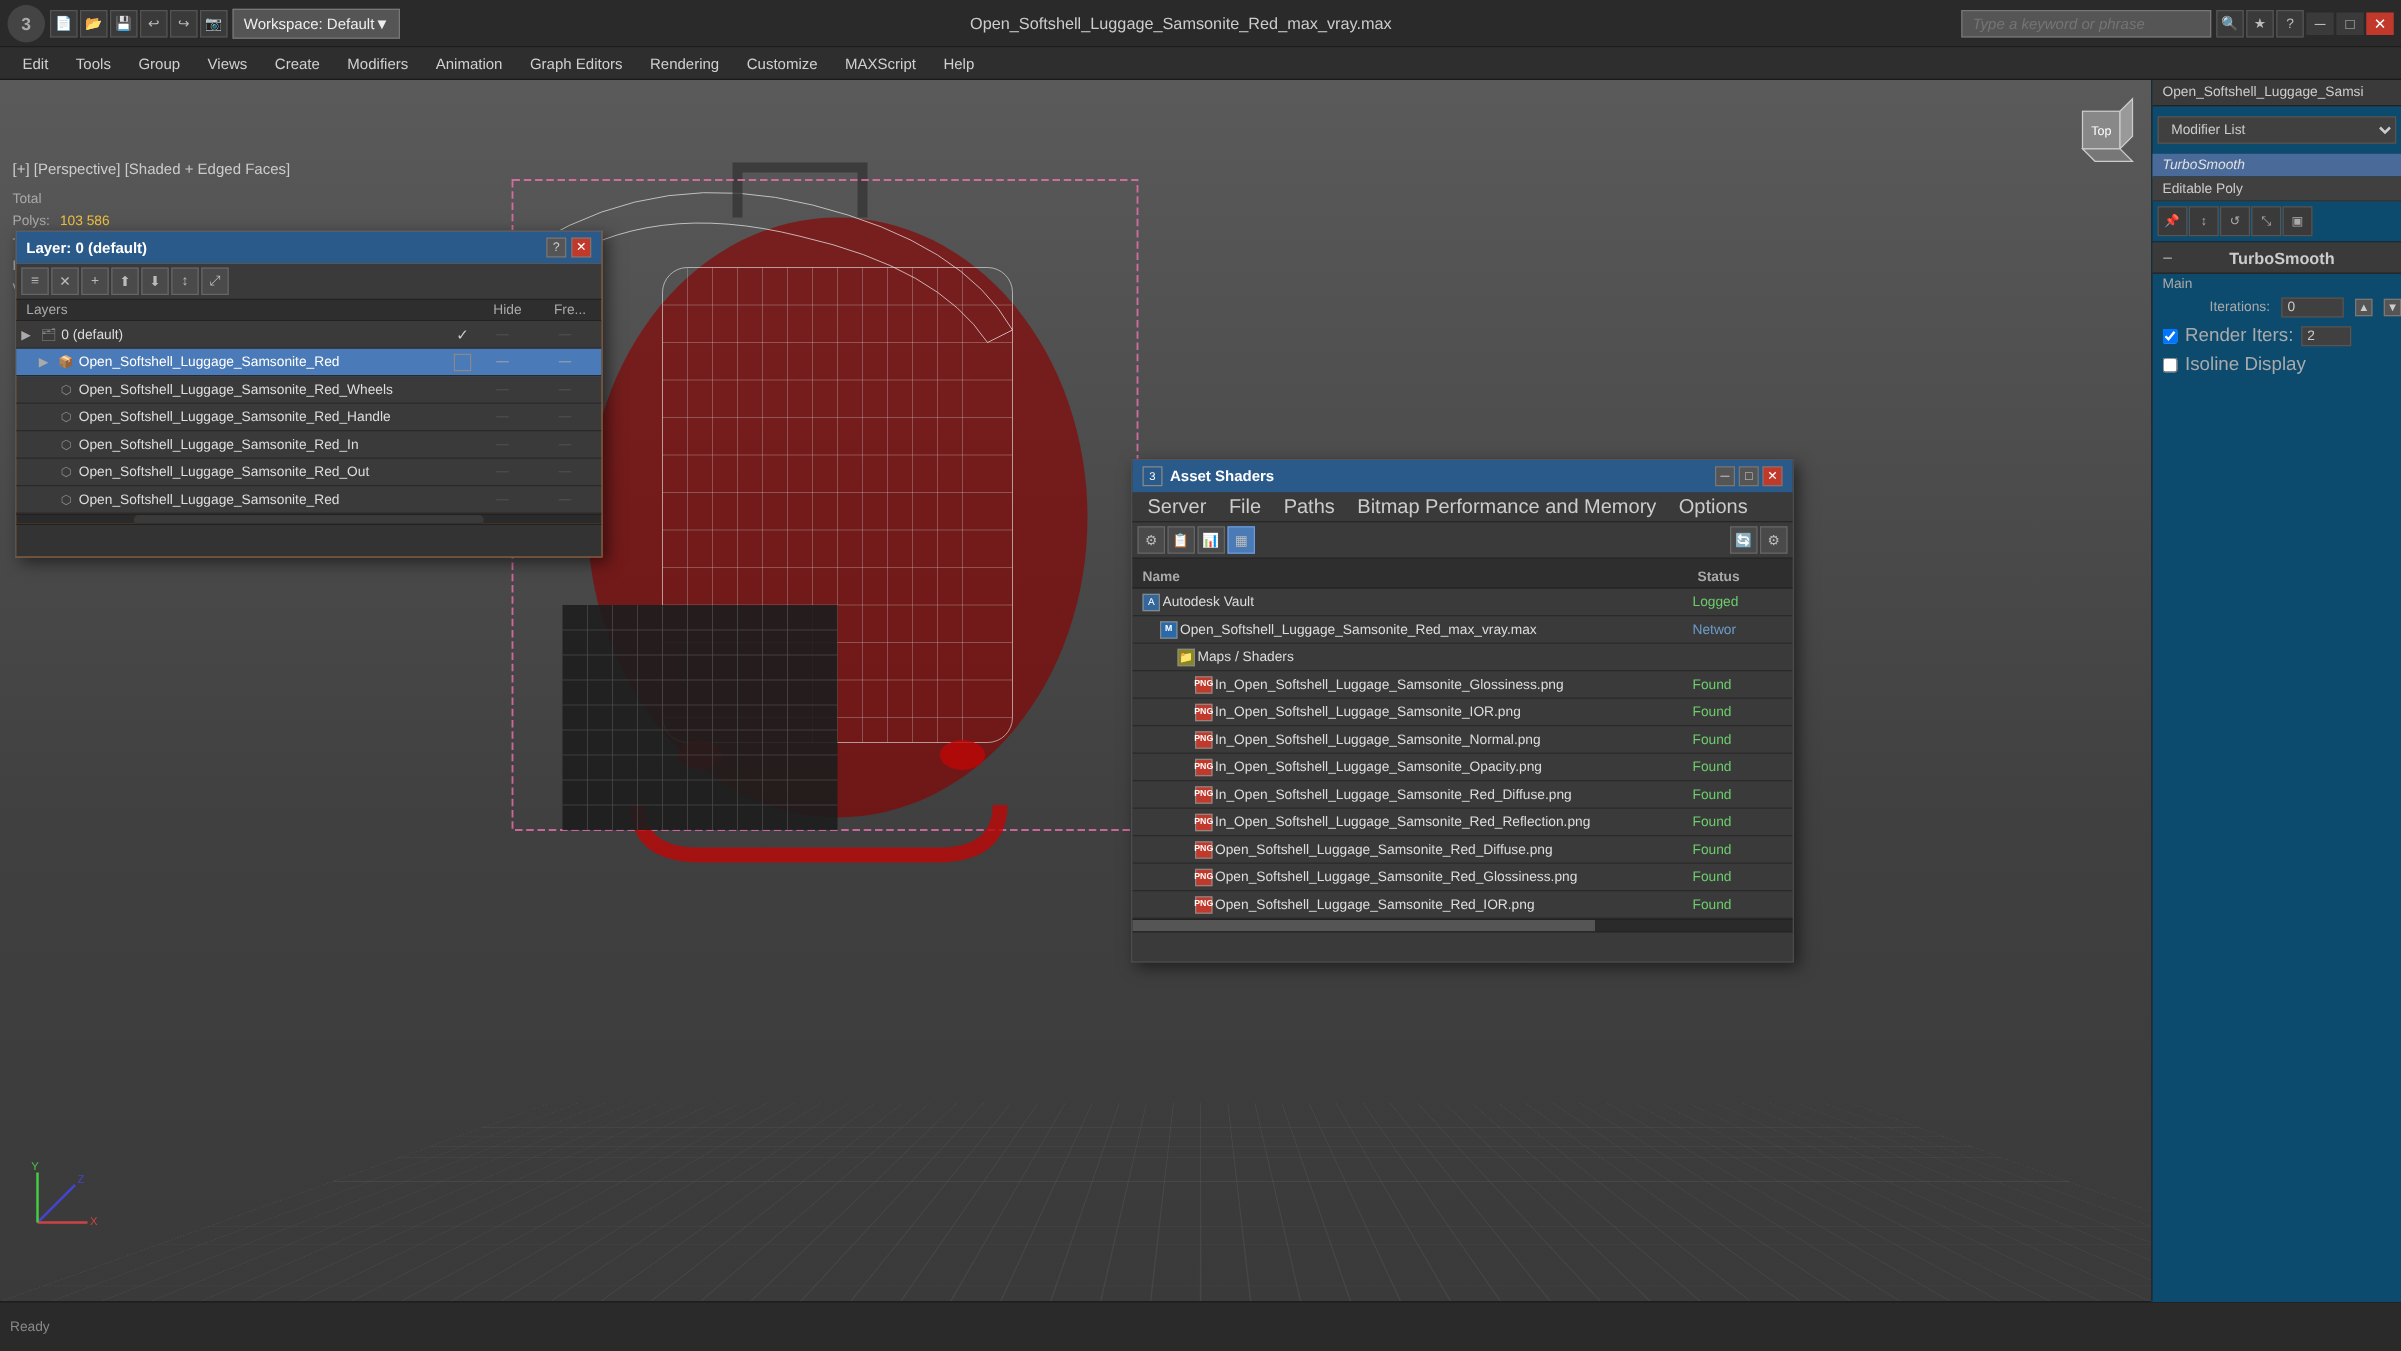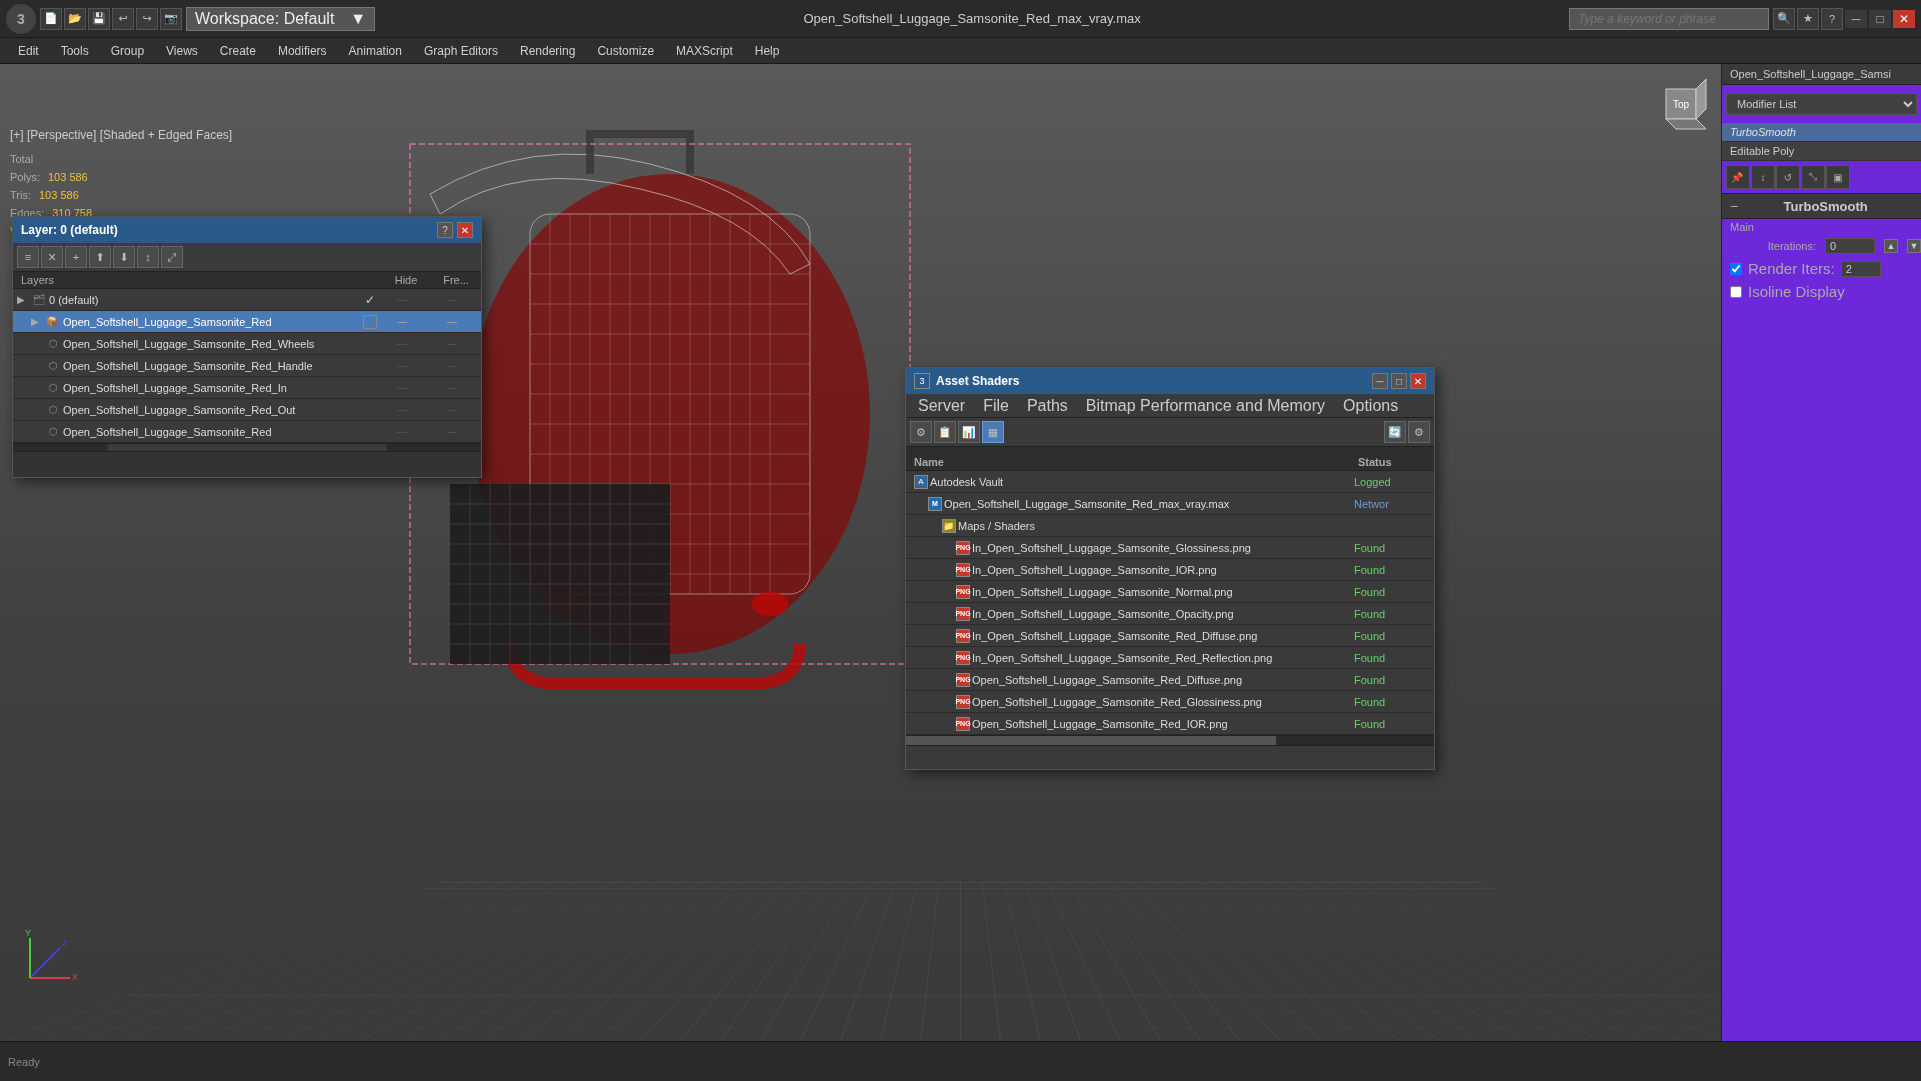--- a/index.html
+++ b/index.html
@@ -40,24 +40,24 @@
       background: #3a3a3a;
       border: 1px solid #555;
       display: flex; align-items: center; justify-content: center;
       font-size: 11px; color: #bbb; cursor: pointer;
     }
     .workspace-dropdown {
       background: #555;
       border: 1px solid #777;
       color: #eee;
       padding: 2px 8px;
-      font-size: 16px;
+      font-size: 12px;
       height: 24px;
       cursor: pointer;
-      display: flex; align-items: center; gap: 16px;
+      display: flex; align-items: center; gap: 0;
     }
     .file-title {
       flex: 1;
       text-align: center;
       font-size: 13px;
       color: #ccc;
     }
     .search-box {
       background: #555;
       border: 1px solid #777;
@@ -157,21 +157,21 @@
       display: flex; align-items: center;
       padding: 0 8px;
     }
 
     
     #rightpanel {
       position: absolute;
       top: 64px; right: 0;
       width: 200px;
       bottom: 40px;
-      background: #6d28d9;
+      background: #0c4a6e;
       border-left: 1px solid #222;
       z-index: 20;
     }
     .rp-header {
       background: #3a3a3a;
       padding: 4px 8px;
       font-size: 11px;
       color: #ccc;
       border-bottom: 1px solid #222;
       white-space: nowrap;
@@ -240,21 +240,21 @@
     .gizmo-cube {
       position: absolute;
       top: 10px; right: 210px;
       width: 60px; height: 60px;
       z-index: 25;
     }
 
     
     #layer-dialog {
       position: absolute;
-      top: 216px; left: 12px;
+      top: 184px; left: 12px;
       width: 470px;
       background: #f97316;
       border: 1px solid #555;
       z-index: 50;
       box-shadow: 4px 4px 12px rgba(0,0,0,0.5);
     }
     .dialog-titlebar {
       background: #2a5a8a;
       display: flex; align-items: center; justify-content: space-between;
       padding: 3px 8px;

